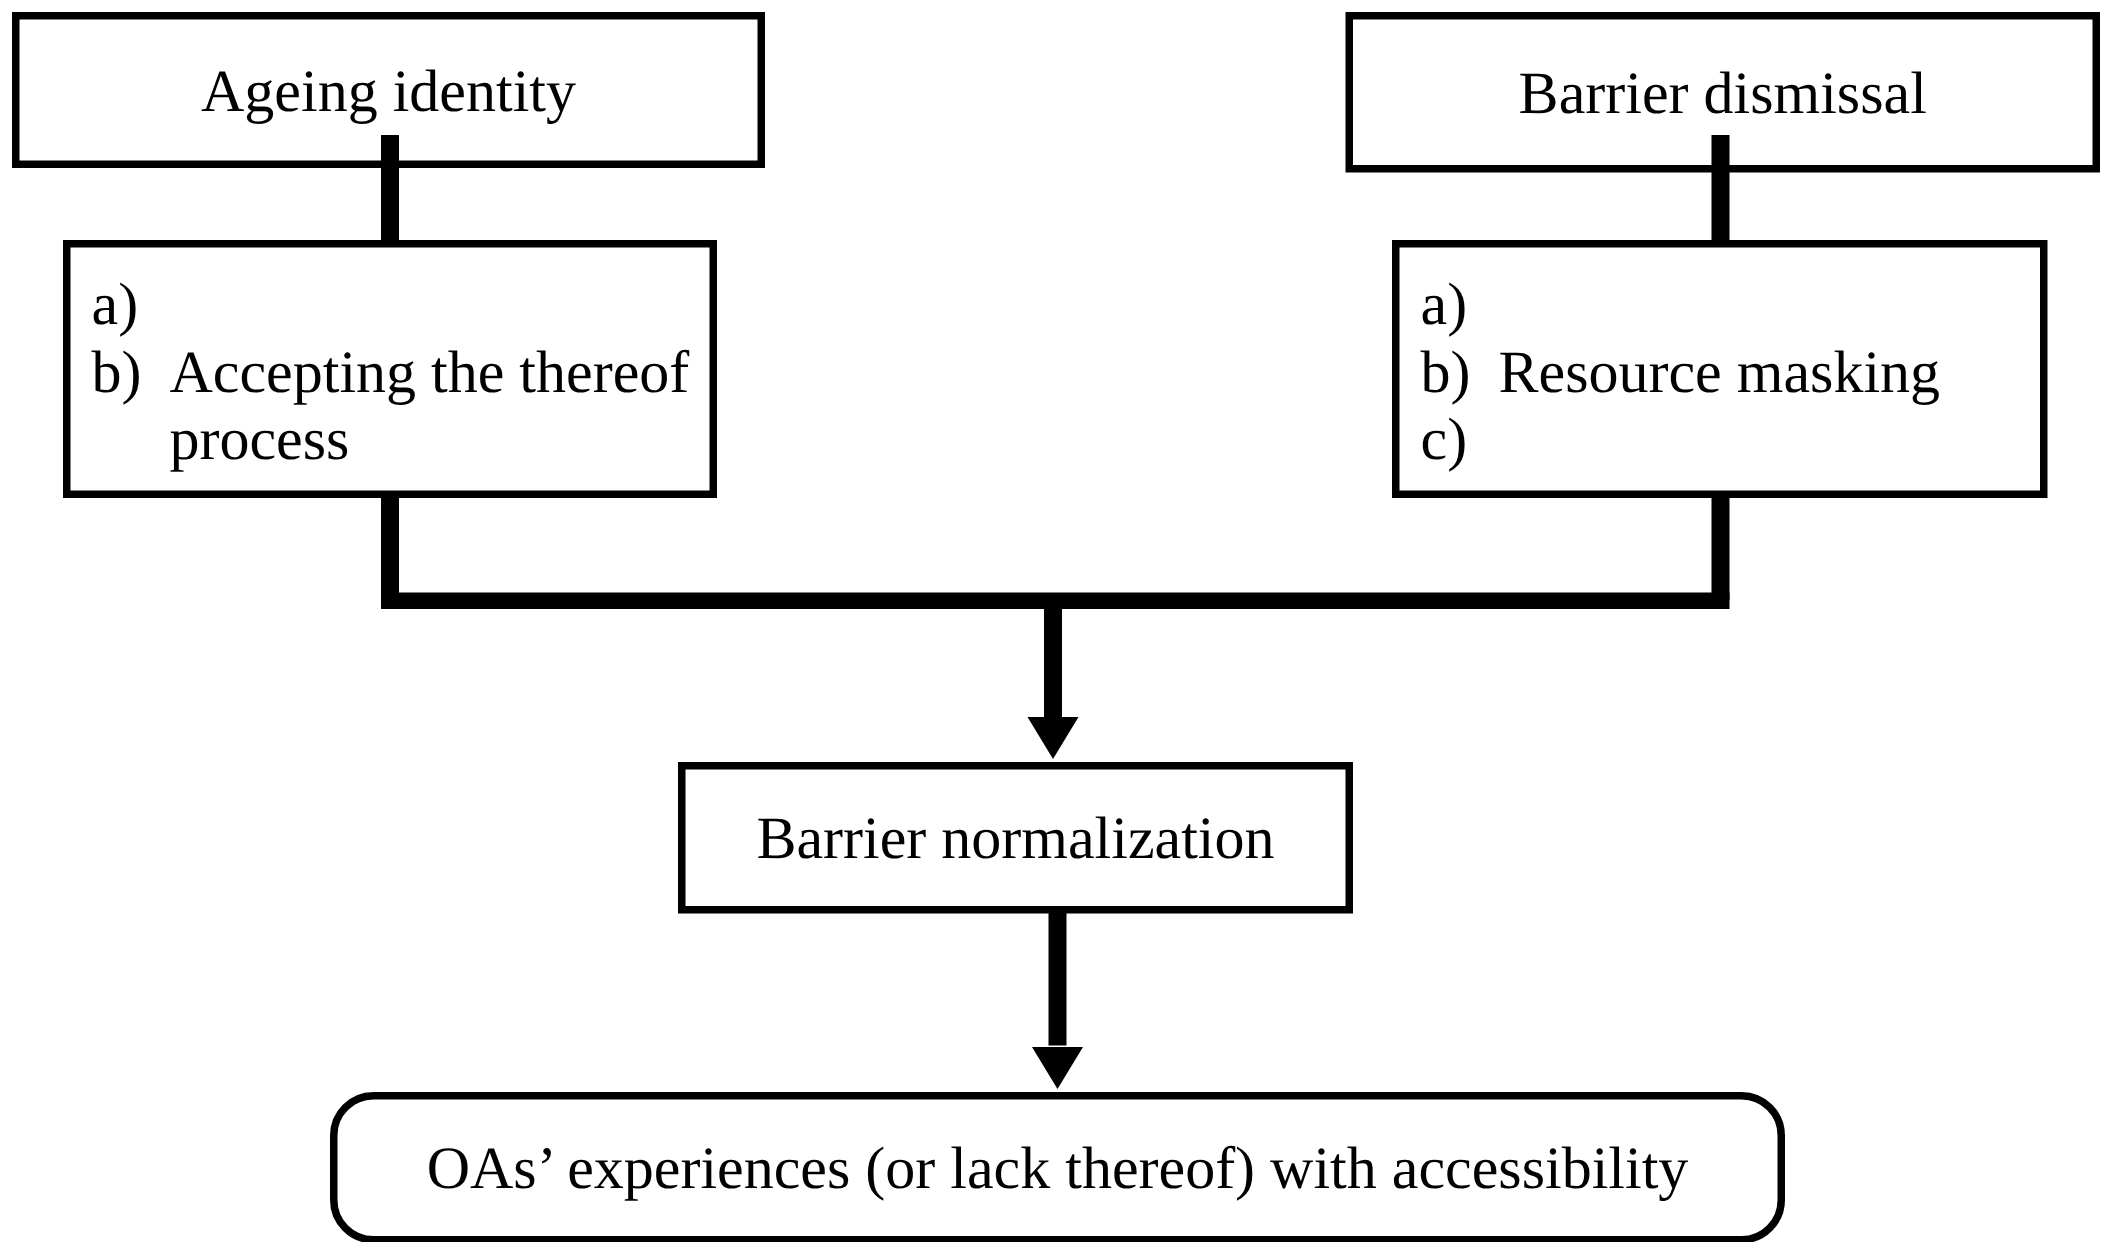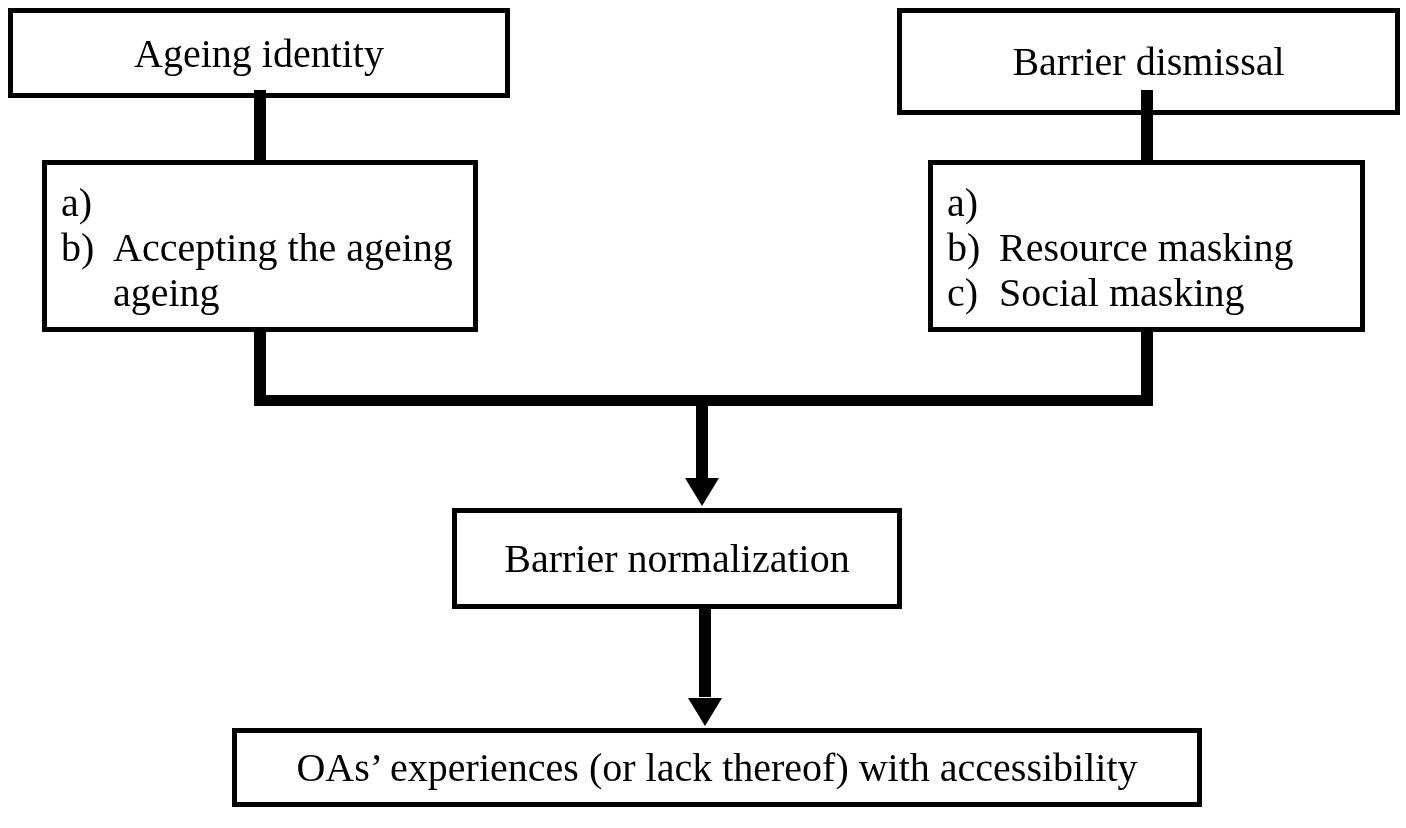--- a/index.html
+++ b/index.html
@@ -56,26 +56,26 @@
   }
   .arrow-head {
     position: absolute;
     width: 0;
     height: 0;
     border-left: 17px solid transparent;
     border-right: 17px solid transparent;
     border-top: 28px solid #000000;
   }
   
-  .box-ageing        { left: 8px;    top: 8px;   width: 502px; height: 90px; }
+  .box-ageing        { left: 8px;    top: 8px;   width: 502px; height: 104px; }
   .box-dismissal     { left: 897px;  top: 8px;   width: 503px; height: 107px; }
   .box-ageing-sub    { left: 42px;   top: 160px; width: 436px; height: 172px; }
   .box-dismissal-sub { left: 928px;  top: 160px; width: 437px; height: 172px; }
   .box-normalization { left: 452px;  top: 508px; width: 450px; height: 101px; }
-  .box-outcome       { left: 232px;  top: 728px; width: 970px; height: 79px; }
+  .box-outcome       { left: 220px;  top: 728px; width: 970px; height: 101px; border-radius: 29px; }
 
   .v-ageing-down     { left: 254px;  top: 90px;  height: 72px; }
   .v-dismissal-down  { left: 1141px; top: 90px;  height: 72px; }
   .v-ageing-merge    { left: 254px;  top: 330px; height: 70px; }
   .v-dismissal-merge { left: 1141px; top: 330px; height: 70px; }
   .h-merge           { left: 254px;  top: 395px; width: 899px; }
 
   .shaft-to-norm     { left: 696px;  top: 404px; height: 76px; }
   .head-to-norm      { left: 685px;  top: 478px; }
   .shaft-to-outcome  { left: 699px;  top: 607px; height: 90px; }
@@ -96,35 +96,34 @@
 
   <div class="conn-v v-ageing-down"></div>
   <div class="conn-v v-dismissal-down"></div>
 
   <div class="node list-node box-ageing-sub">
     <div class="list-item">
       <span class="item-marker">a)</span>
     </div>
     <div class="list-item">
       <span class="item-marker">b)</span>
-      <span class="item-text">Accepting the ageing ageing</span>
+      <span class="item-text">Accepting the thereof process</span>
     </div>
   </div>
 
   <div class="node list-node box-dismissal-sub">
     <div class="list-item">
       <span class="item-marker">a)</span>
     </div>
     <div class="list-item">
       <span class="item-marker">b)</span>
       <span class="item-text">Resource masking</span>
     </div>
     <div class="list-item">
       <span class="item-marker">c)</span>
-      <span class="item-text">Social masking</span>
     </div>
   </div>
 
   <div class="conn-v v-ageing-merge"></div>
   <div class="conn-v v-dismissal-merge"></div>
   <div class="conn-h h-merge"></div>
 
   <div class="conn-v shaft-to-norm"></div>
   <div class="arrow-head head-to-norm"></div>
 

